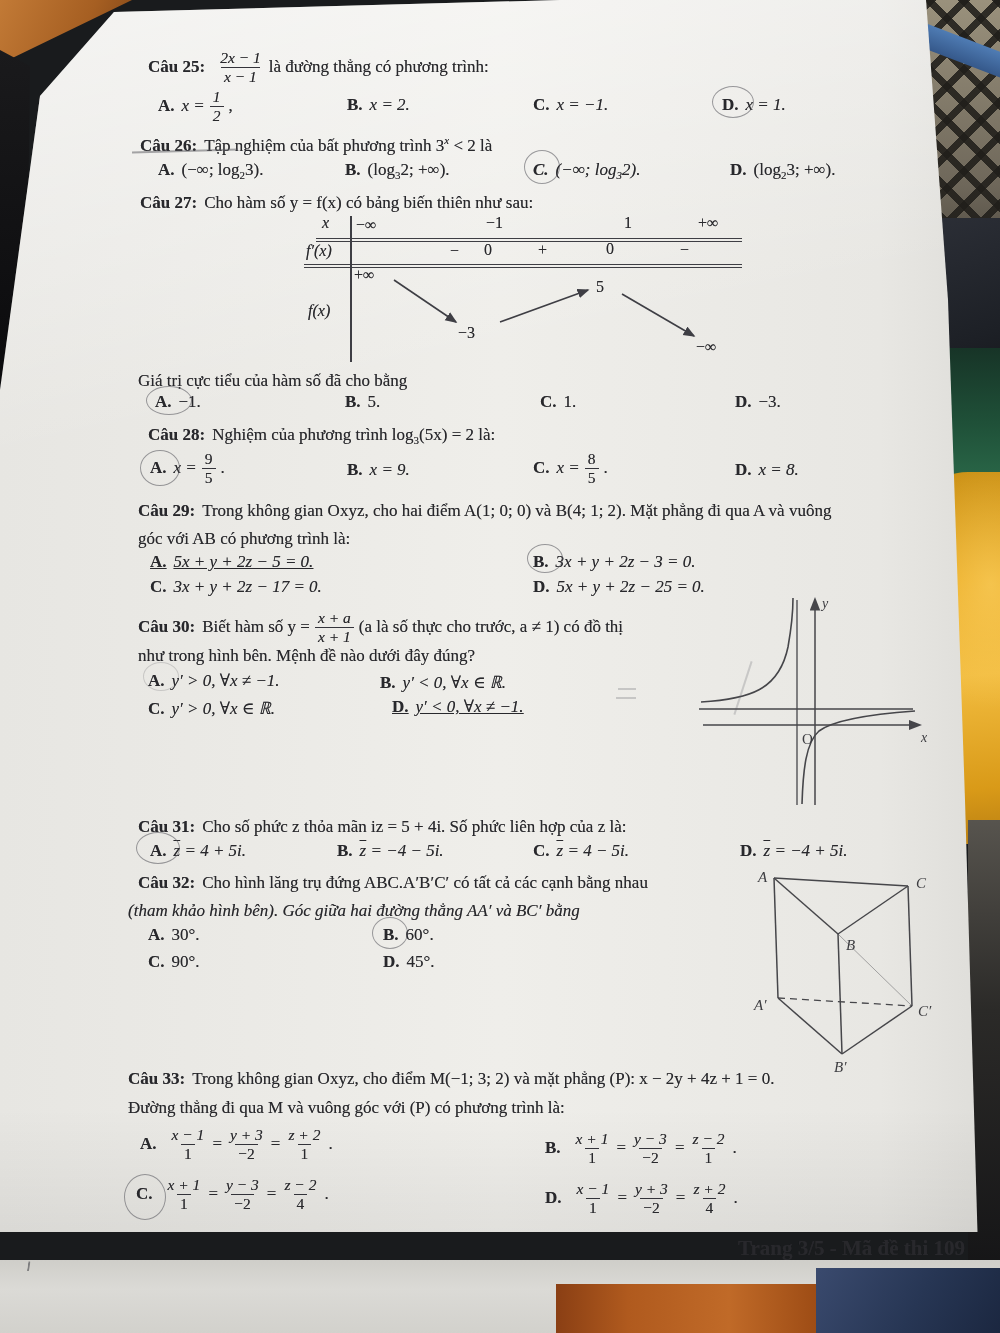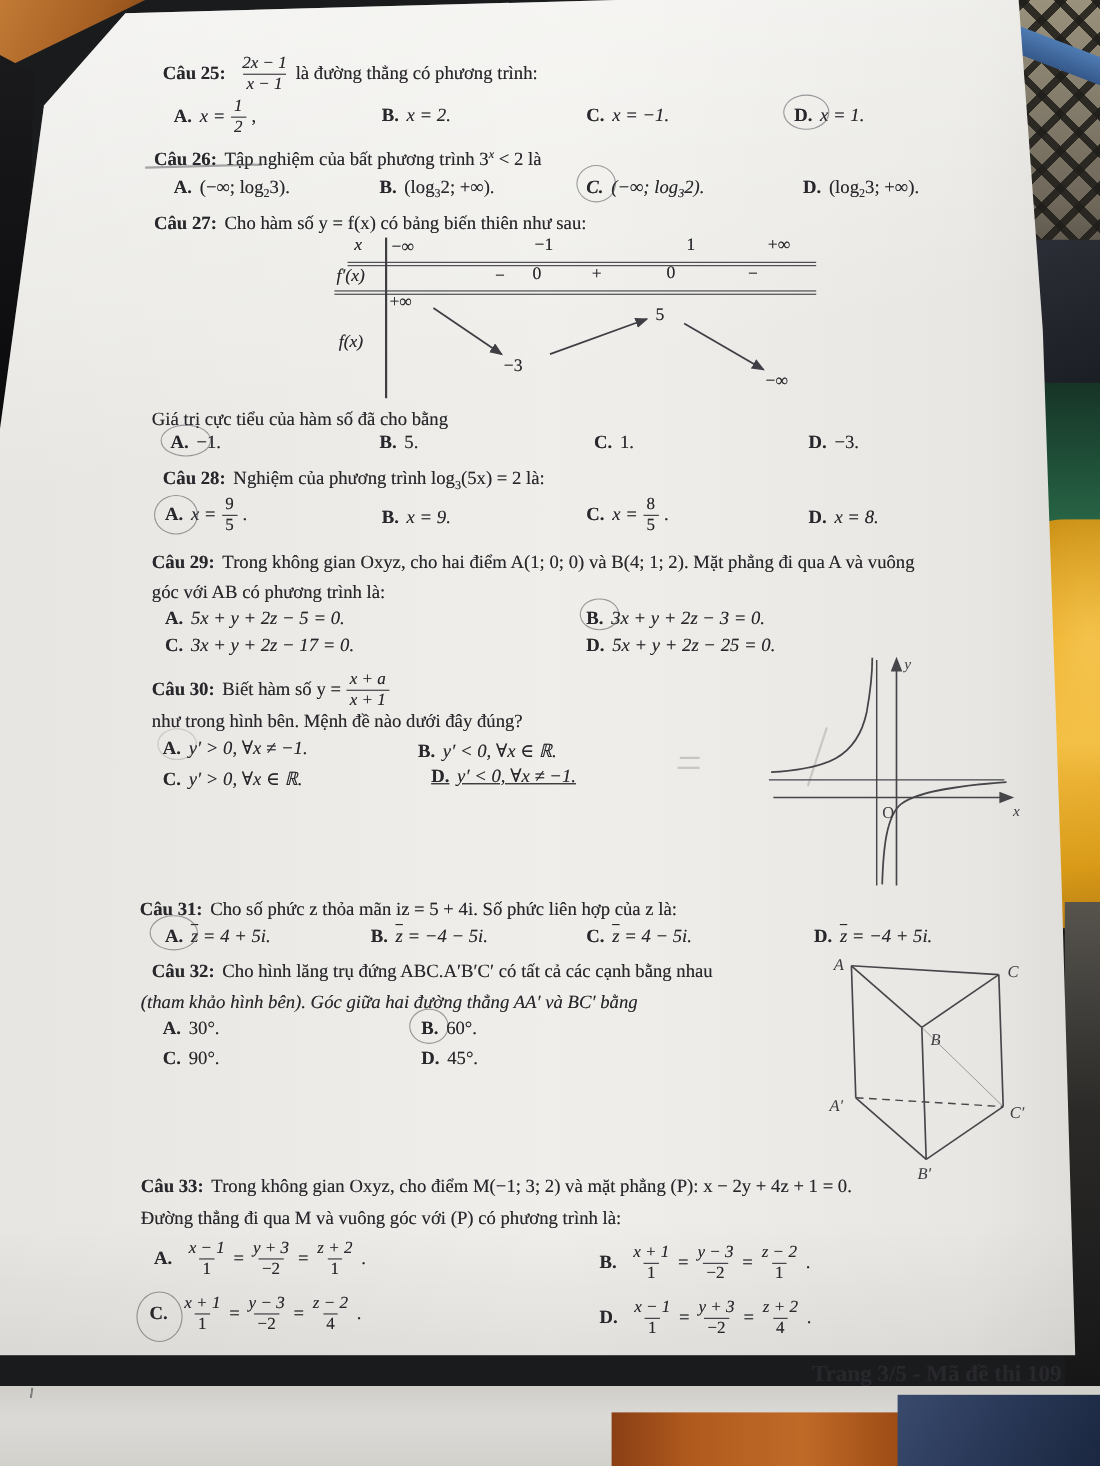--- a/index.html
+++ b/index.html
@@ -238,21 +238,21 @@
     <div class="opt" style="left:735px;top:460px;">
       <span class="letter">D.</span><span class="it">x = 8.</span>
     </div>
   </div>
 
   <div>
     <div class="line" style="left:138px;top:500px;">
       <span class="qlbl">Câu 29:</span><span>Trong không gian Oxyz, cho hai điểm A(1; 0; 0) và B(4; 1; 2). Mặt phẳng đi qua A và vuông</span>
     </div>
     <div class="line" style="left:138px;top:528px;">góc với AB có phương trình là:</div>
-    <div class="opt" style="left:150px;top:552px;">
+    <div class="opt" style="left:150px;top:552px;text-decoration:underline;">
       <span class="letter">A.</span><span class="it">5x + y + 2z − 5 = 0.</span>
     </div>
     <div class="opt" style="left:533px;top:552px;">
       <span class="letter">B.</span><span class="it">3x + y + 2z − 3 = 0.</span>
     </div>
     <div class="opt" style="left:150px;top:577px;">
       <span class="letter">C.</span><span class="it">3x + y + 2z − 17 = 0.</span>
     </div>
     <div class="opt" style="left:533px;top:577px;">
       <span class="letter">D.</span><span class="it">5x + y + 2z − 25 = 0.</span>
@@ -260,20 +260,21 @@
   </div>
 
   <div>
     <div class="line fline" style="left:138px;top:604px;height:46px;">
       <span class="qlbl">Câu 30:</span>
       <span>Biết hàm số y =</span>
       <span class="frac it">
           <span class="num">x + a</span>
           <span class="den">x + 1</span>
         </span>
+      <span>(a là số thực cho trước, a ≠ 1) có đồ thị</span>
     </div>
     <div class="line" style="left:138px;top:645px;">như trong hình bên. Mệnh đề nào dưới đây đúng?</div>
     <div class="opt" style="left:148px;top:670px;">
       <span class="letter">A.</span><span class="it">y′ &gt; 0, ∀x ≠ −1.</span>
     </div>
     <div class="opt" style="left:380px;top:670px;text-align:center;">
       <span class="letter">B.</span><span class="it">y′ &lt; 0, ∀x ∈ ℝ.</span>
     </div>
     <div class="opt" style="left:148px;top:696px;">
       <span class="letter">C.</span><span class="it">y′ &gt; 0, ∀x ∈ ℝ.</span>
@@ -294,21 +295,21 @@
       <line x1="4" y1="117" x2="218" y2="117" stroke="#46464a" stroke-width="1.3"></line>
       <path d="M6,110 C55,107 84,98 93,55 C96,38 98,20 98,6" fill="none" stroke="#46464a" stroke-width="1.6"></path>
       <path d="M107,212 C108,178 111,150 124,139 C140,127 178,122 220,119" fill="none" stroke="#46464a" stroke-width="1.6"></path>
       <text x="107" y="152" font-size="15" fill="#3c3c40">O</text>
       <text x="127" y="16" font-size="14" font-style="italic" fill="#3c3c40">y</text>
       <text x="226" y="150" font-size="14" font-style="italic" fill="#3c3c40">x</text>
     </svg>
   </div>
 
   <div>
-    <div class="line" style="left:127px;top:816px;">
+    <div class="line" style="left:138px;top:816px;">
       <span class="qlbl">Câu 31:</span><span>Cho số phức z thỏa mãn iz = 5 + 4i. Số phức liên hợp của z là:</span>
     </div>
     <div class="opt" style="left:150px;top:841px;">
       <span class="letter">A.</span><span class="it ovl">z</span><span class="it"> = 4 + 5i.</span>
     </div>
     <div class="opt" style="left:337px;top:841px;">
       <span class="letter">B.</span><span class="it ovl">z</span><span class="it"> = −4 − 5i.</span>
     </div>
     <div class="opt" style="left:533px;top:841px;">
       <span class="letter">C.</span><span class="it ovl">z</span><span class="it"> = 4 − 5i.</span>

